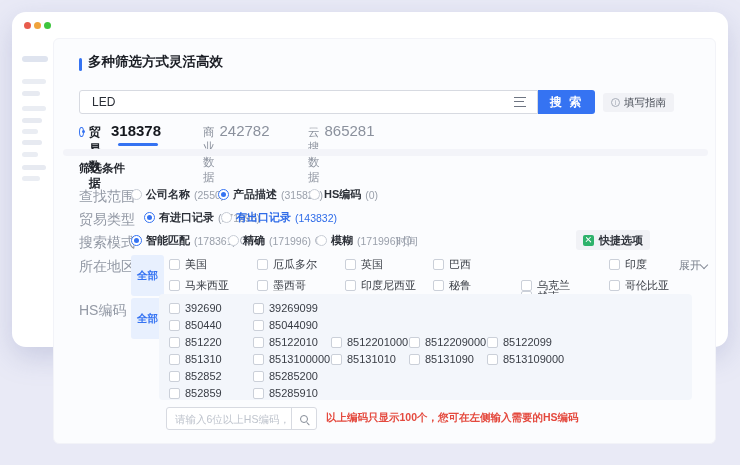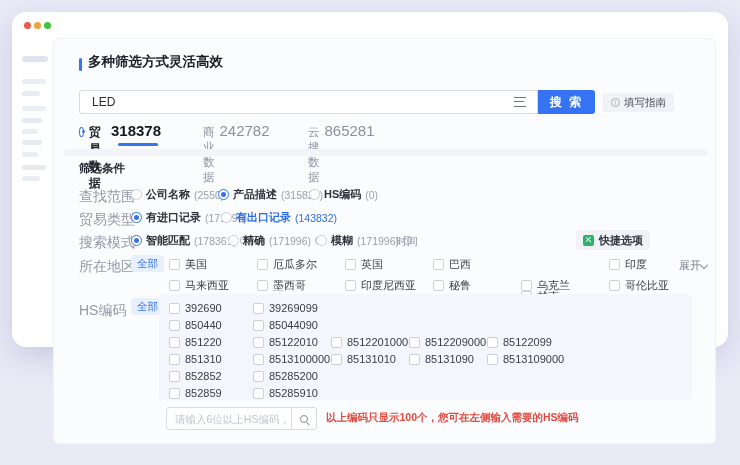--- a/index.html
+++ b/index.html
@@ -42,22 +42,22 @@
   .section-title{left:25px;top:122px;font-size:11.5px;font-weight:bold;color:#23262D;}
   .frow{position:absolute;left:0;width:663px;height:16px;}
   .frow-label{position:absolute;left:25px;top:1px;font-size:14px;color:#9399A5;}
   .opt{position:absolute;display:inline-flex;align-items:center;gap:4px;cursor:pointer;top:0;}
   .radio{width:11px;height:11px;border:1px solid #C8CDD6;border-radius:50%;background:#fff;box-sizing:border-box;position:relative;flex:none;}
   .radio.sel{border-color:#3573F2;}
   .radio.sel::after{content:'';position:absolute;left:2px;top:2px;width:5px;height:5px;border-radius:50%;background:#3573F2;}
   .opt-text{font-size:11px;font-weight:600;color:#2B2F37;white-space:nowrap;}
   .opt-count{font-size:10.5px;color:#9AA0AB;white-space:nowrap;}
   .opt.blue .opt-text,.opt.blue .opt-count{color:#2E6BE8;}
-  .all-pill{position:absolute;left:77px;height:17px;padding:0 6px;background:#E8F0FE;border-radius:3px;color:#3573F2;
-            font-size:10.5px;font-weight:normal;display:inline-flex;align-items:center;cursor:pointer;}
+  .all-pill{position:absolute;left:77px;height:17px;padding:12px 6px;background:#E8F0FE;border-radius:3px;color:#3573F2;
+            font-size:10.5px;font-weight:bold;display:inline-flex;align-items:center;cursor:pointer;}
   .time-label{position:absolute;left:342px;top:1px;font-size:11px;color:#9399A5;}
   .date-box{position:absolute;left:365px;top:-4px;width:146px;height:22px;border:1px solid #D7DAE1;border-radius:3px;background:#fff;
             box-sizing:border-box;display:flex;align-items:center;justify-content:space-between;padding:0 7px;cursor:pointer;}
   .date-txt{font-size:10.5px;font-weight:600;color:#2F333B;}
   .date-arrow{font-size:10px;color:#9AA0AB;}
   .cal-icon{width:10px;height:9px;border:1px solid #B4BAC4;border-radius:1.5px;position:relative;box-sizing:border-box;}
   .cal-icon::after{content:'';position:absolute;left:0;right:0;top:1.5px;height:1px;background:#B4BAC4;}
   .quick-pill{position:absolute;left:522px;top:-3px;height:20px;padding:0 7px;background:#F1F2F6;border-radius:3px;
               display:inline-flex;align-items:center;gap:5px;font-size:11px;font-weight:600;color:#2F333B;cursor:pointer;}
   .xls-icon{width:11px;height:11px;background:#2EB26B;border-radius:2px;position:relative;flex:none;}
@@ -151,21 +151,21 @@
               <span class="opt-count">(315828)</span>
             </span><span class="opt" style="left: 255px;">
               <span class="radio"></span>
               <span class="opt-text">HS编码</span>
               <span class="opt-count">(0)</span>
             </span></span>
       </div>
 
       <div class="frow" style="top:171px">
         <span class="frow-label">贸易类型</span>
-        <span id="trade-options"><span class="opt" style="left: 77px;">
+        <span id="trade-options"><span class="opt" style="left: 90px;">
               <span class="radio sel"></span>
               <span class="opt-text">有进口记录</span>
               <span class="opt-count">(171996)</span>
             </span><span class="opt blue" style="left: 167px;">
               <span class="radio"></span>
               <span class="opt-text">有出口记录</span>
               <span class="opt-count">(143832)</span>
             </span></span>
       </div>
 

